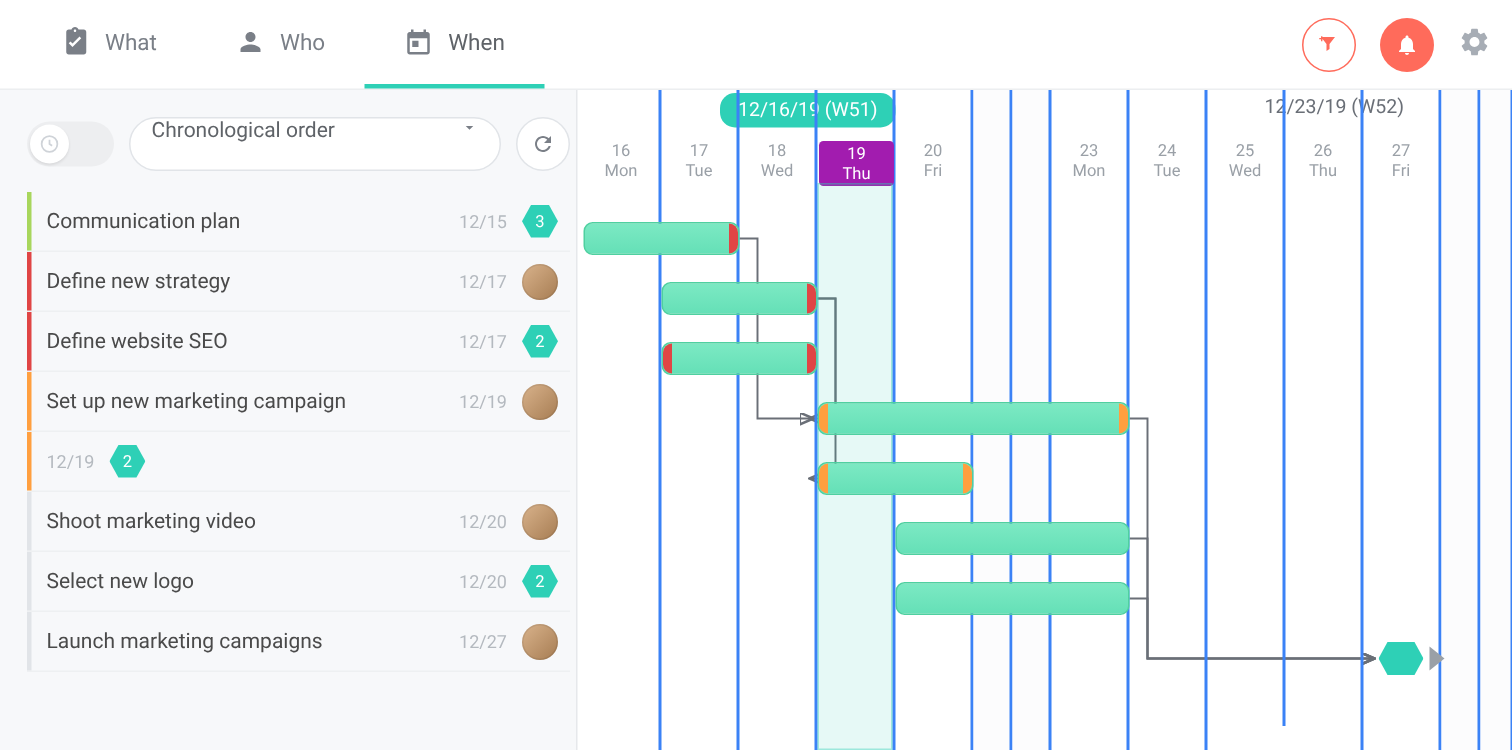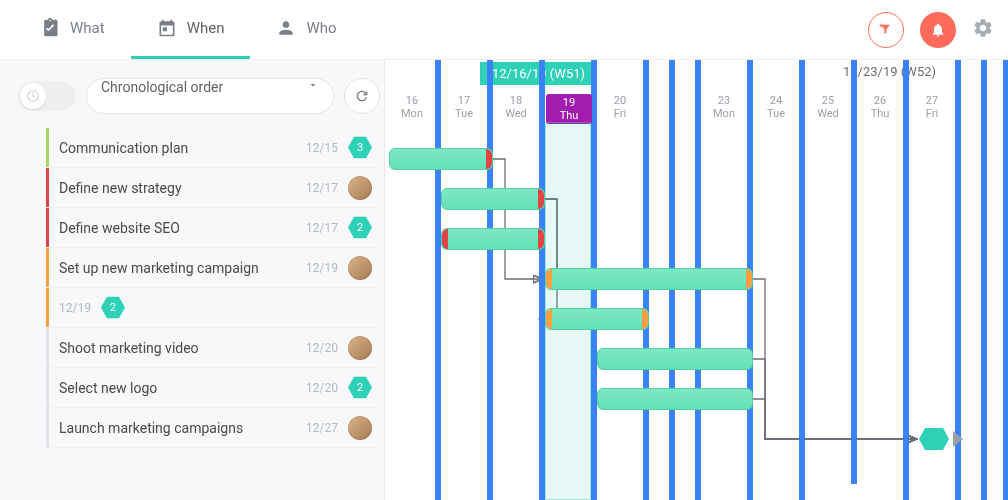--- a/index.html
+++ b/index.html
@@ -21,32 +21,32 @@
 
 .left { width: 384px; display: flex; flex-direction: column; padding: 18px 4px 0 18px; }
 .controls { display: flex; align-items: center; gap: 10px; margin-bottom: 14px; }
 .toggle { width: 58px; height: 30px; border-radius: 16px; background: #edeef0; position: relative; cursor: pointer; }
 .toggle .knob { width: 26px; height: 26px; border-radius: 50%; background: #fff; position: absolute; top: 2px; left: 2px; display: flex; align-items: center; justify-content: center; box-shadow: 0 1px 2px rgba(0,0,0,.1); }
 .toggle .knob svg { width: 14px; height: 14px; stroke: #cfd3d8; }
 .select { flex: 1; height: 36px; border: 1px solid #e1e4e8; border-radius: 18px; background: #fff; display: flex; align-items: flex-start; padding: 0 14px; font-size: 14px; color: #5f6368; cursor: pointer; justify-content: space-between; }
 .refresh { width: 36px; height: 36px; border: 1px solid #e1e4e8; border-radius: 50%; background: #fff; display: flex; align-items: center; justify-content: center; color: #7a7f87; cursor: pointer; }
 
 .tasklist { display: flex; flex-direction: column; }
-.task { display: flex; align-items: center; height: 40px; border-bottom: 1px solid #eef0f2; padding: 0 8px 0 0; margin-left: 28px; }
+.task { display: flex; align-items: center; height: 40px; border-bottom: 1px solid #eef0f2; padding: 0 8px 0 0; }
 .task .stripe { width: 3px; height: 100%; margin-right: 10px; }
 .task .name { flex: 1; font-size: 14px; color: #4a4a4a; }
 .task .date { font-size: 12px; color: #b4b9bf; margin-right: 10px; }
 .task .badge { width: 24px; height: 24px; display: flex; align-items: center; justify-content: center; font-size: 11px; color: #fff; background: #2ed0b6; clip-path: polygon(25% 5%, 75% 5%, 100% 50%, 75% 95%, 25% 95%, 0 50%); }
 .task .avatar { width: 24px; height: 24px; border-radius: 50%; background: linear-gradient(135deg,#d9b38c,#a67c52); box-shadow: inset 0 0 0 1px rgba(0,0,0,.08); }
 
 .right { flex: 1; position: relative; background: #fff; border-left: 1px solid #e6e8eb; }
 .timeline { position: relative; width: 100%; height: 100%; }
 .weeklabel { position: absolute; top: 4px; font-size: 13px; color: #6a6f77; }
-.weeklabel.active { background: #2ed0b6; color: #fff; border-radius: 0; padding: 4px 12px; top: 2px; }
-.daycol { border-right: 6px solid #3b82f6; position: relative; }
+.weeklabel.active { background: #2ed0b6; color: #fff; border-radius: 10px; padding: 4px 12px; top: 2px; }
+.daycol { border-right: 2px solid #3b82f6; position: relative; }
 .daycol .hdr { position: absolute; top: 34px; width: 100%; text-align: center; font-size: 11px; color: #9aa0a7; line-height: 1.2; }
 .daycol .hdr.current { background: #a21caf; color: #fff; border-radius: 3px; padding: 2px 0; margin: 0 1px; }
 .daycol.weekend { background: #fcfcfd; }
 .daycol.today::after { content: ''; position: absolute; top: 62px; bottom: 0; left: 0; right: 0; background: rgba(46,208,182,.12); border: 1px solid rgba(46,208,182,.4); }
 
 .bars { position: absolute; left: 0; right: 0; top: 88px; }
 .bar { position: absolute; height: 22px; border-radius: 6px; background: linear-gradient(#7ce9c3,#65e0b7); border: 1px solid #4fd0a0; }
 .bar .end-red { position: absolute; right: 0; top: 0; bottom: 0; width: 6px; background: #e04545; border-radius: 0 6px 6px 0; }
 .bar .end-orange { position: absolute; right: 0; top: 0; bottom: 0; width: 6px; background: #ff9f3f; border-radius: 0 6px 6px 0; }
 .bar .start-orange { position: absolute; left: 0; top: 0; bottom: 0; width: 6px; background: #ff9f3f; border-radius: 6px 0 0 6px; }
@@ -61,31 +61,31 @@
 <body>
 
 <div class="topbar">
   <div class="tabs">
     <div class="tab">
       <svg class="ticon" viewBox="0 0 24 24">
           <path d="M16 2h-2.18C13.4 0.84 12.3 0 11 0S8.6 0.84 8.18 2H6C4.9 2 4 2.9 4 4v16c0 1.1 0.9 2 2 2h12c1.1 0 2-0.9 2-2V4C20 2.9 19.1 2 18 2zM11 2c0.55 0 1 0.45 1 1s-0.45 1-1 1-1-0.45-1-1S10.45 2 11 2zM9 16l-3-3 1.4-1.4L9 13.2l5.6-5.6L16 9 9 16z" transform="translate(1 0)"></path>
         </svg>
       <span>What</span>
     </div>
+    <div class="tab">
+      <svg class="ticon" viewBox="0 0 24 24">
+          <path d="M12 12c2.21 0 4-1.79 4-4s-1.79-4-4-4-4 1.79-4 4 1.79 4 4 4zm0 2c-2.67 0-8 1.34-8 4v2h16v-2c0-2.66-5.33-4-8-4z"></path>
+        </svg>
+      <span>Who</span>
+    </div>
     <div class="tab active">
       <svg class="ticon" viewBox="0 0 24 24">
           <path d="M19 4h-1V2h-2v2H8V2H6v2H5C3.9 4 3 4.9 3 6v14c0 1.1 0.9 2 2 2h14c1.1 0 2-0.9 2-2V6C21 4.9 20.1 4 19 4zM19 20H5V9h14V20zM7 11h5v5H7V11z"></path>
         </svg>
       <span>When</span>
-    </div>
-    <div class="tab">
-      <svg class="ticon" viewBox="0 0 24 24">
-          <path d="M12 12c2.21 0 4-1.79 4-4s-1.79-4-4-4-4 1.79-4 4 1.79 4 4 4zm0 2c-2.67 0-8 1.34-8 4v2h16v-2c0-2.66-5.33-4-8-4z"></path>
-        </svg>
-      <span>Who</span>
     </div>
   </div>
   <div class="spacer"></div>
   <div class="topicons">
     <div class="circlebtn outline">
       <svg width="16" height="16" viewBox="0 0 24 24" fill="currentColor">
           <path d="M4 4h14l-5.5 7v5l-3 2v-7L4 4z"></path>
           <text x="2" y="9" font-size="10" font-weight="bold">+</text>
         </svg>
     </div>

